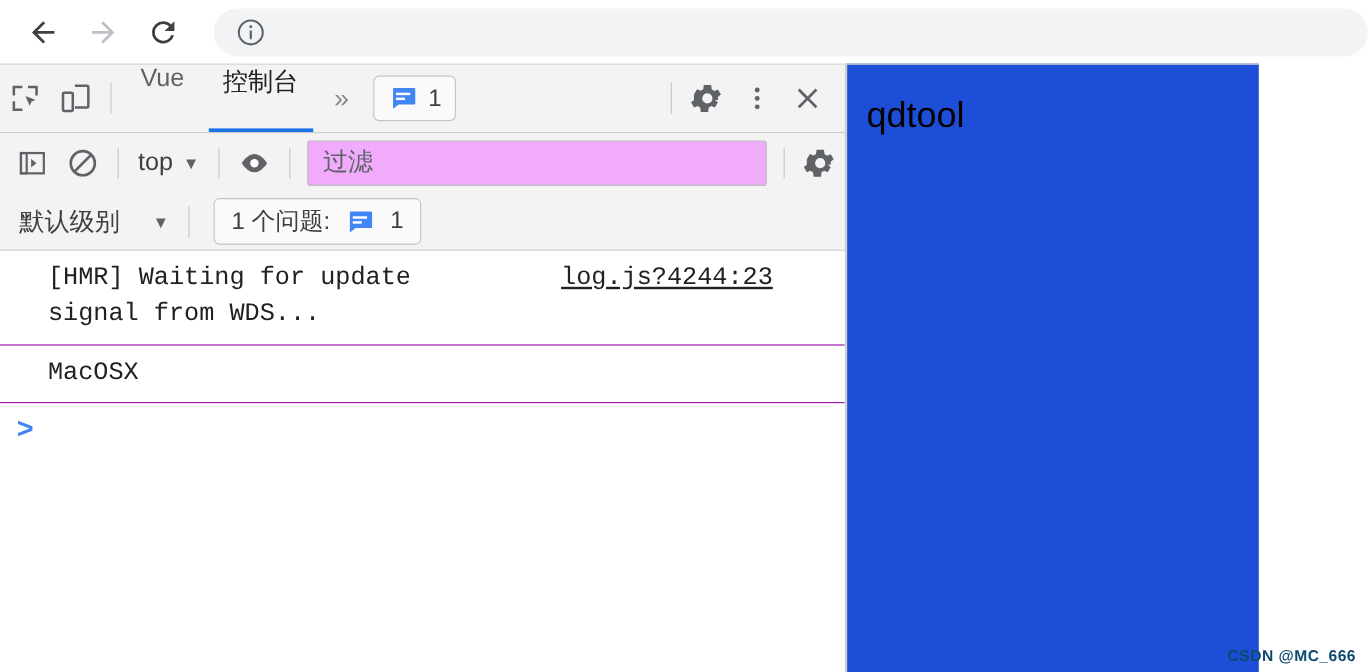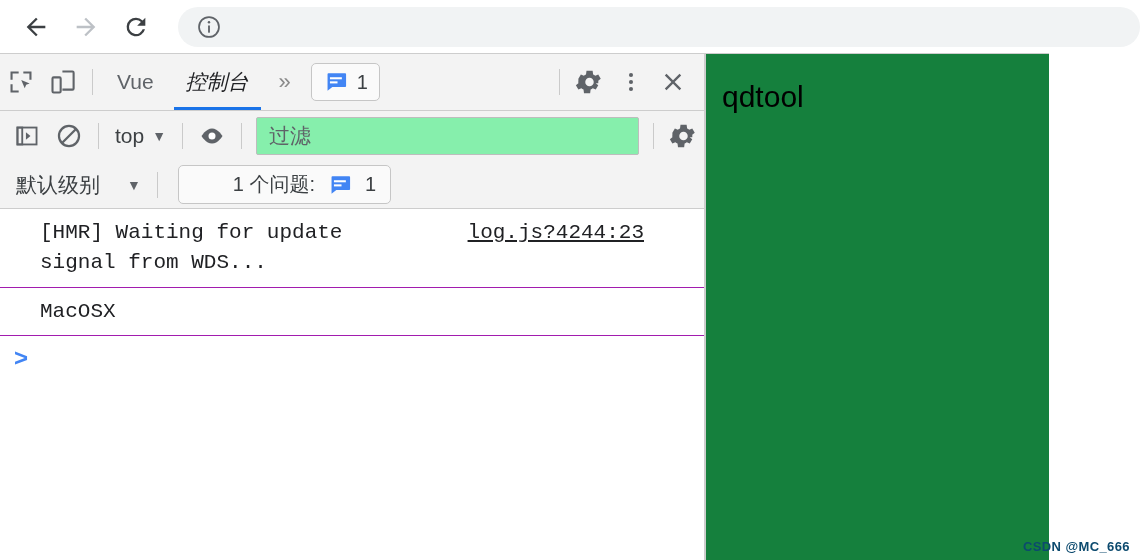--- a/index.html
+++ b/index.html
@@ -87,27 +87,27 @@
   .tb-sep {
     width: 1px;
     height: 26px;
     background: #cacaca;
     margin: 0 8px;
   }
   .dt-tab {
     position: relative;
     height: 56px;
     display: flex;
-    align-items: center;
+    align-items: flex-start;
     padding: 0 16px;
     font-size: 21px;
     color: #5f6368;
     white-space: nowrap;
   }
-  .dt-tab.active { color: #202124; font-style: italic; }
+  .dt-tab.active { color: #202124; }
   .dt-tab.active::after {
     content: "";
     position: absolute;
     left: 4px; right: 4px;
     bottom: 0;
     height: 3px;
     background: #1a73e8;
   }
   .dt-more {
     font-size: 22px;
@@ -151,21 +151,21 @@
     font-size: 21px;
     color: #3c4043;
     padding: 0 8px;
     text-align: right;
   }
   .caret { font-size: 14px; color: #5f6368; }
   .filter-input {
     flex: 1;
     height: 38px;
     margin: 0 6px;
-    background: #86efac;
+    background: #f0abfc;
     border: 1px solid #bdbdbd;
     border-radius: 2px;
     display: flex;
     align-items: center;
     padding: 0 10px;
     box-sizing: border-box;
   }
   .filter-input input {
     width: 100%;
     border: none;
@@ -197,21 +197,21 @@
   .issues-pill {
     display: flex;
     align-items: center;
     gap: 12px;
     border: 1px solid #c6c6c6;
     border-radius: 5px;
     background: #fafafa;
     padding: 5px 14px;
     margin-left: 12px;
   }
-  .issues-text { font-size: 20px; color: #3c4043; margin-left: 40px; }
+  .issues-text { font-size: 20px; color: #3c4043; }
   .issues-count { font-size: 20px; color: #3c4043; }
 
   
   .console-body {
     background: #ffffff;
     height: 352px;
     overflow: hidden;
   }
   .console-row {
     display: flex;
@@ -250,21 +250,21 @@
     line-height: 1;
   }
 
   
   .page-view {
     position: absolute;
     top: 53px;
     left: 705px;
     width: 344px;
     height: 507px;
-    background: #15803d;
+    background: #1d4ed8;
     border-top: 1px solid #cdcdcd;
     border-left: 1px solid #cdcdcd;
     box-sizing: border-box;
   }
   .page-title {
     font-family: "Liberation Sans", sans-serif;
     font-size: 30px;
     color: #000000;
     padding: 26px 0 0 16px;
   }

